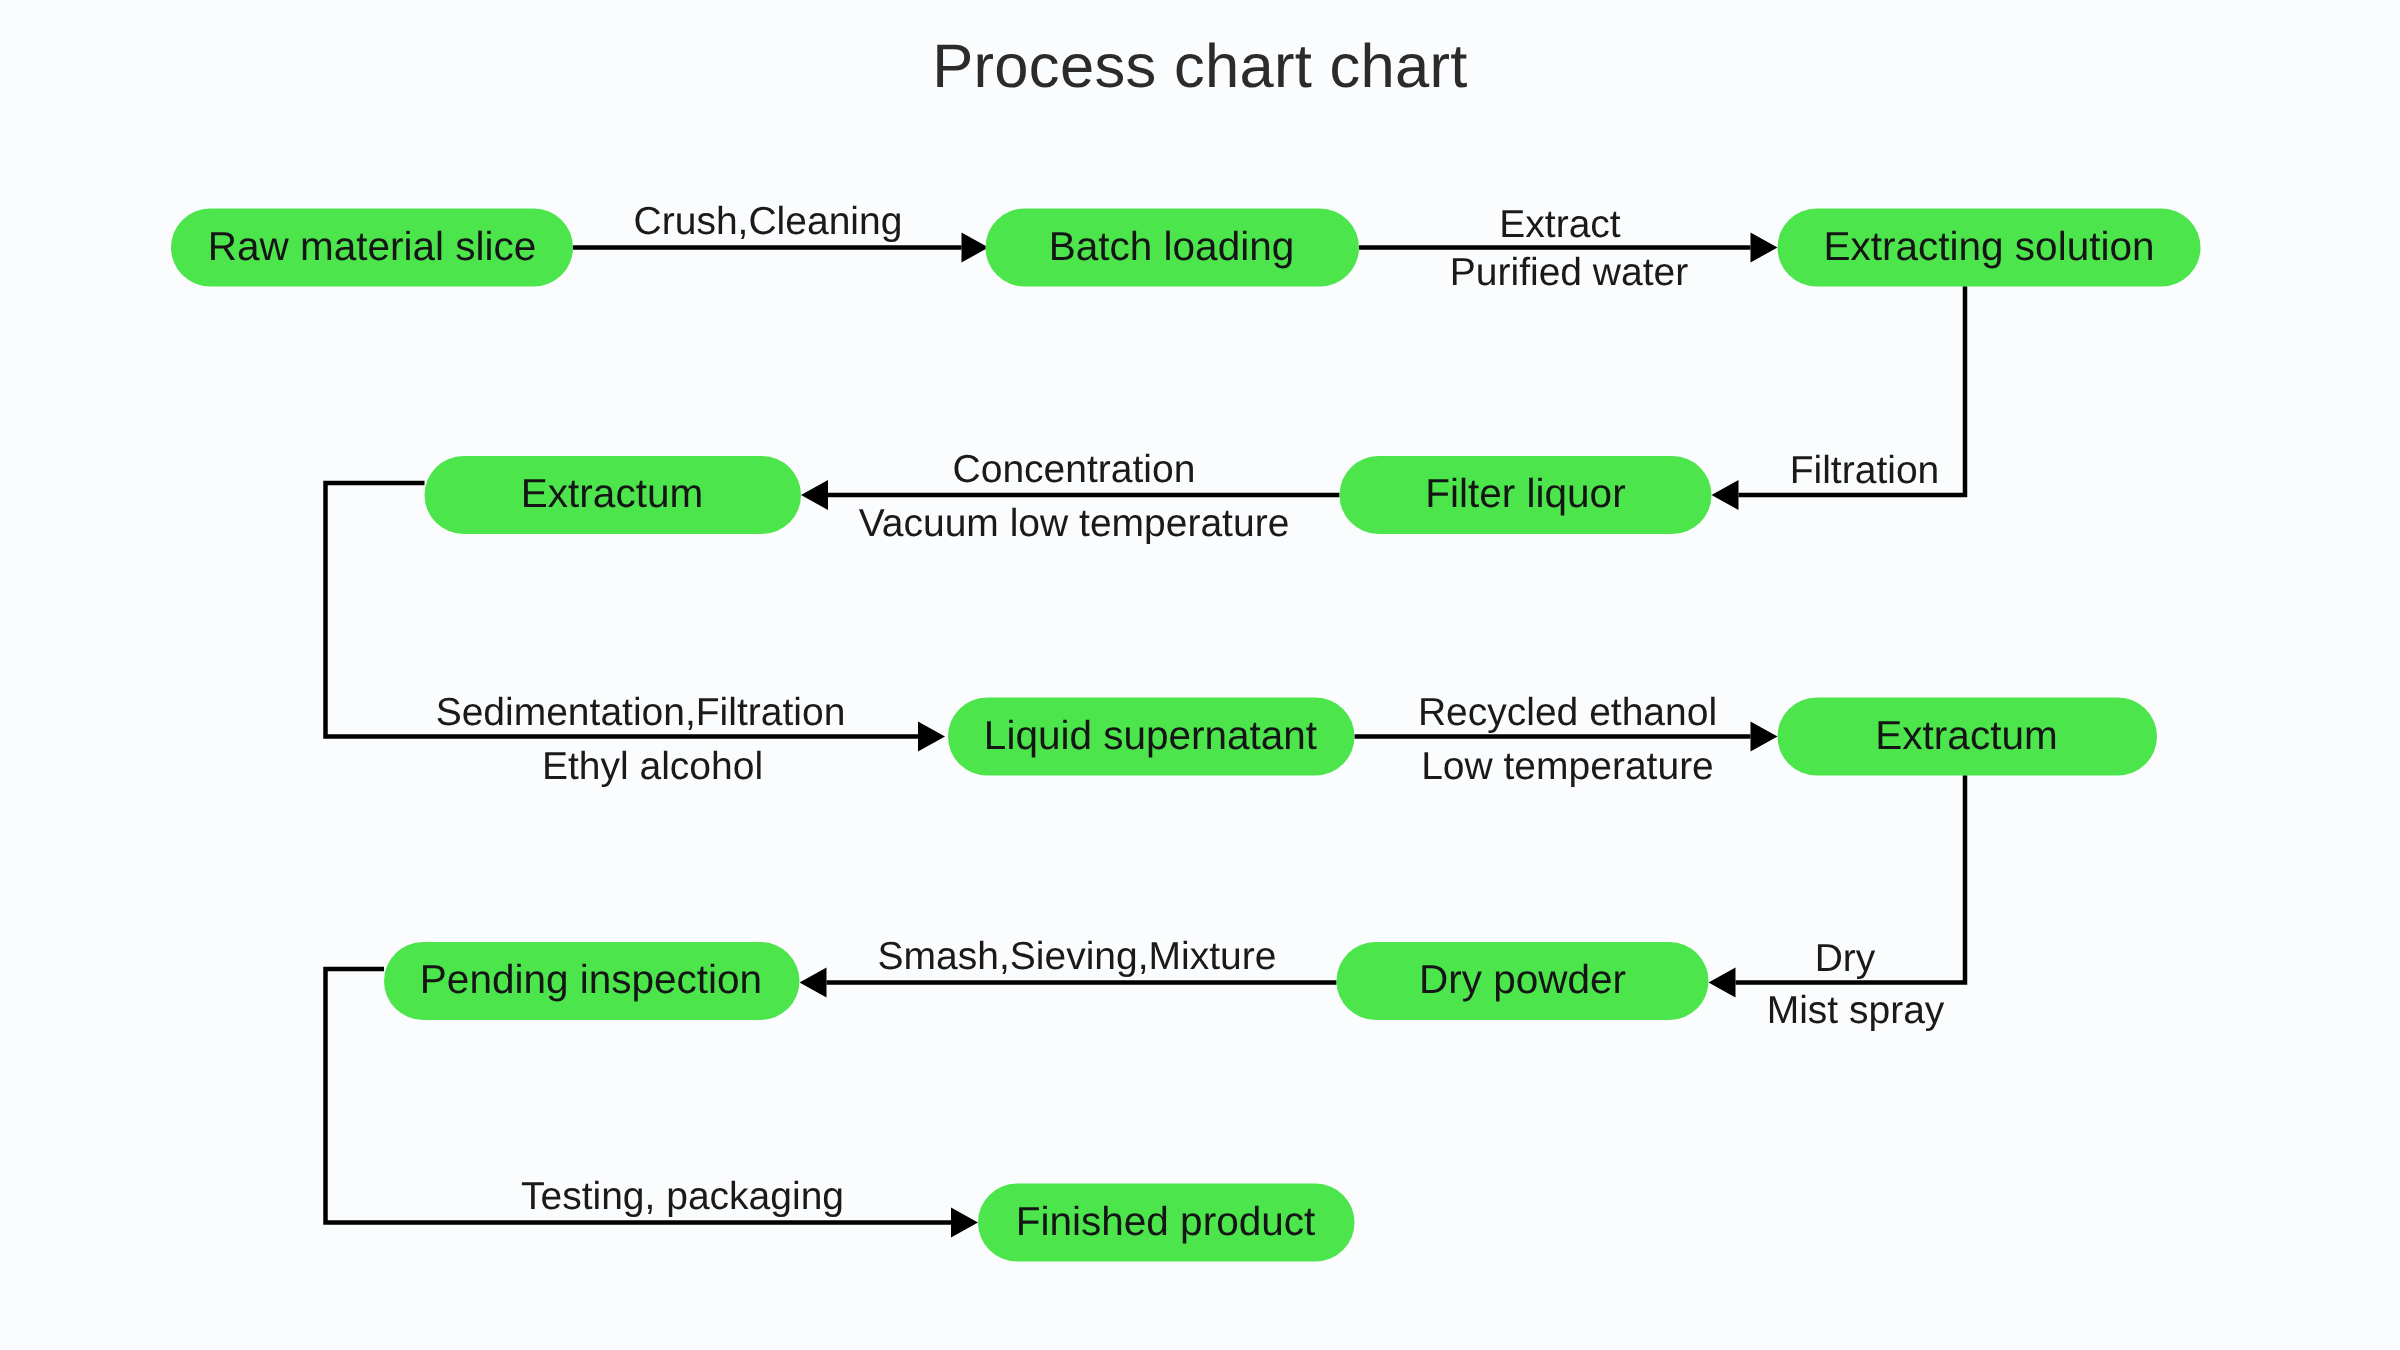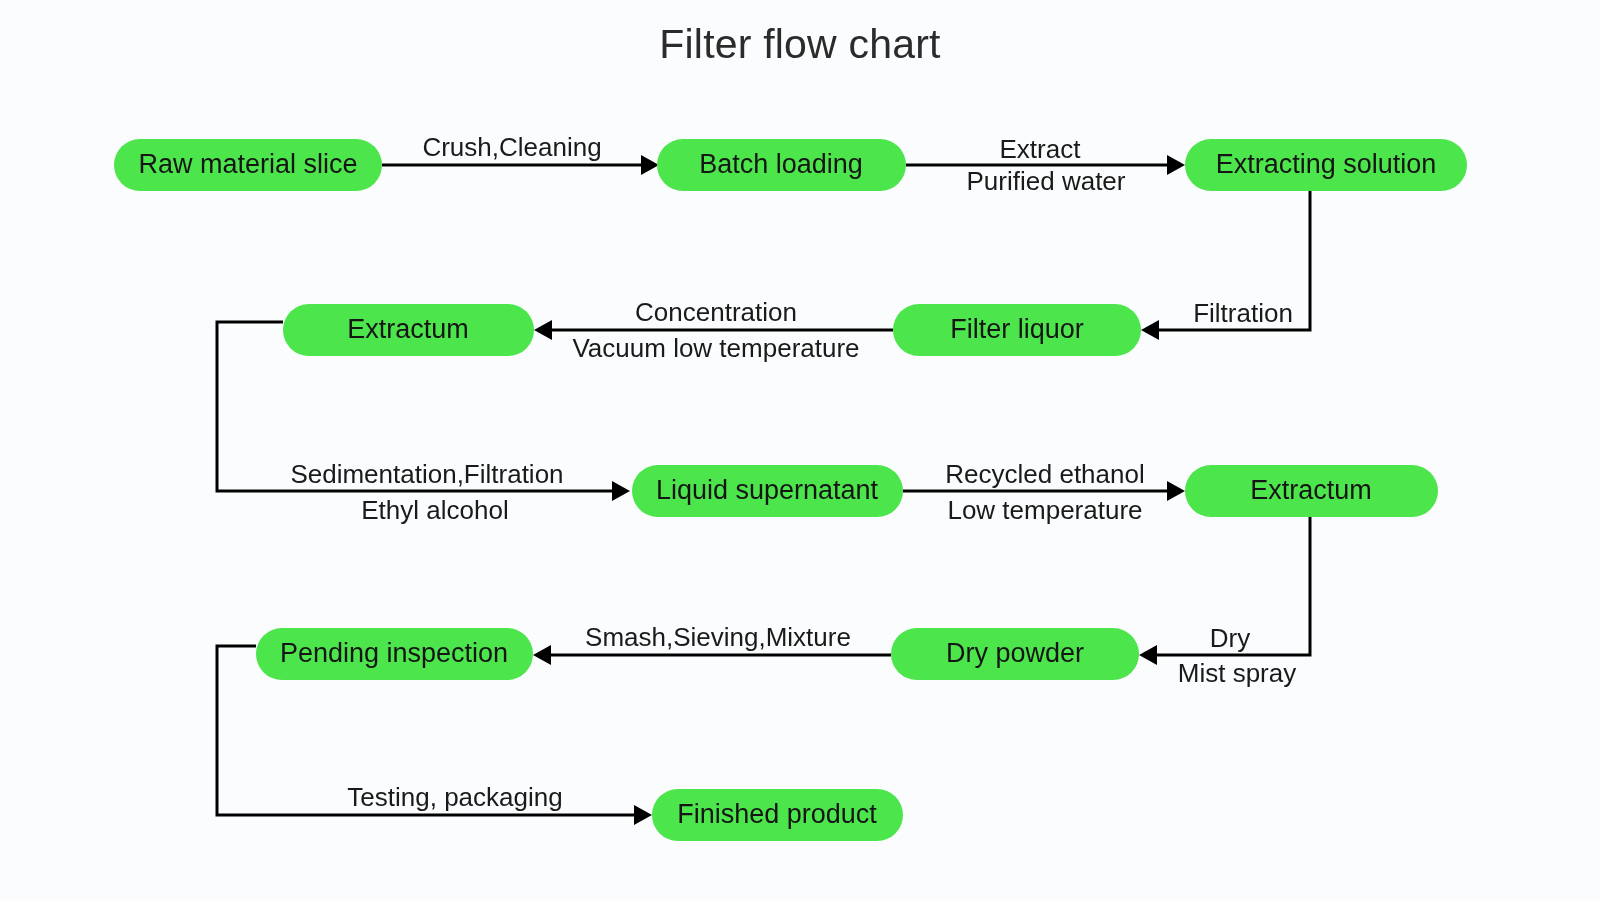--- a/index.html
+++ b/index.html
@@ -63,21 +63,21 @@
   .arrow-head {
     fill: #000000;
     stroke: none;
   }
 </style>
 </head>
 <body>
 
 <div id="canvas">
 
-  <div id="chart-title">Filter flow chart</div>
+  <div id="chart-title">Process chart chart</div>
 
   <svg id="flow" viewBox="0 0 1600 900">
 
     <g>
       <line class="edge-line" x1="382" y1="165" x2="641" y2="165"></line>
       <polygon class="arrow-head" points="641,155 659,165 641,175"></polygon>
       <text class="edge-label" x="512" y="156">Crush,Cleaning</text>
     </g>
 
     <g>

